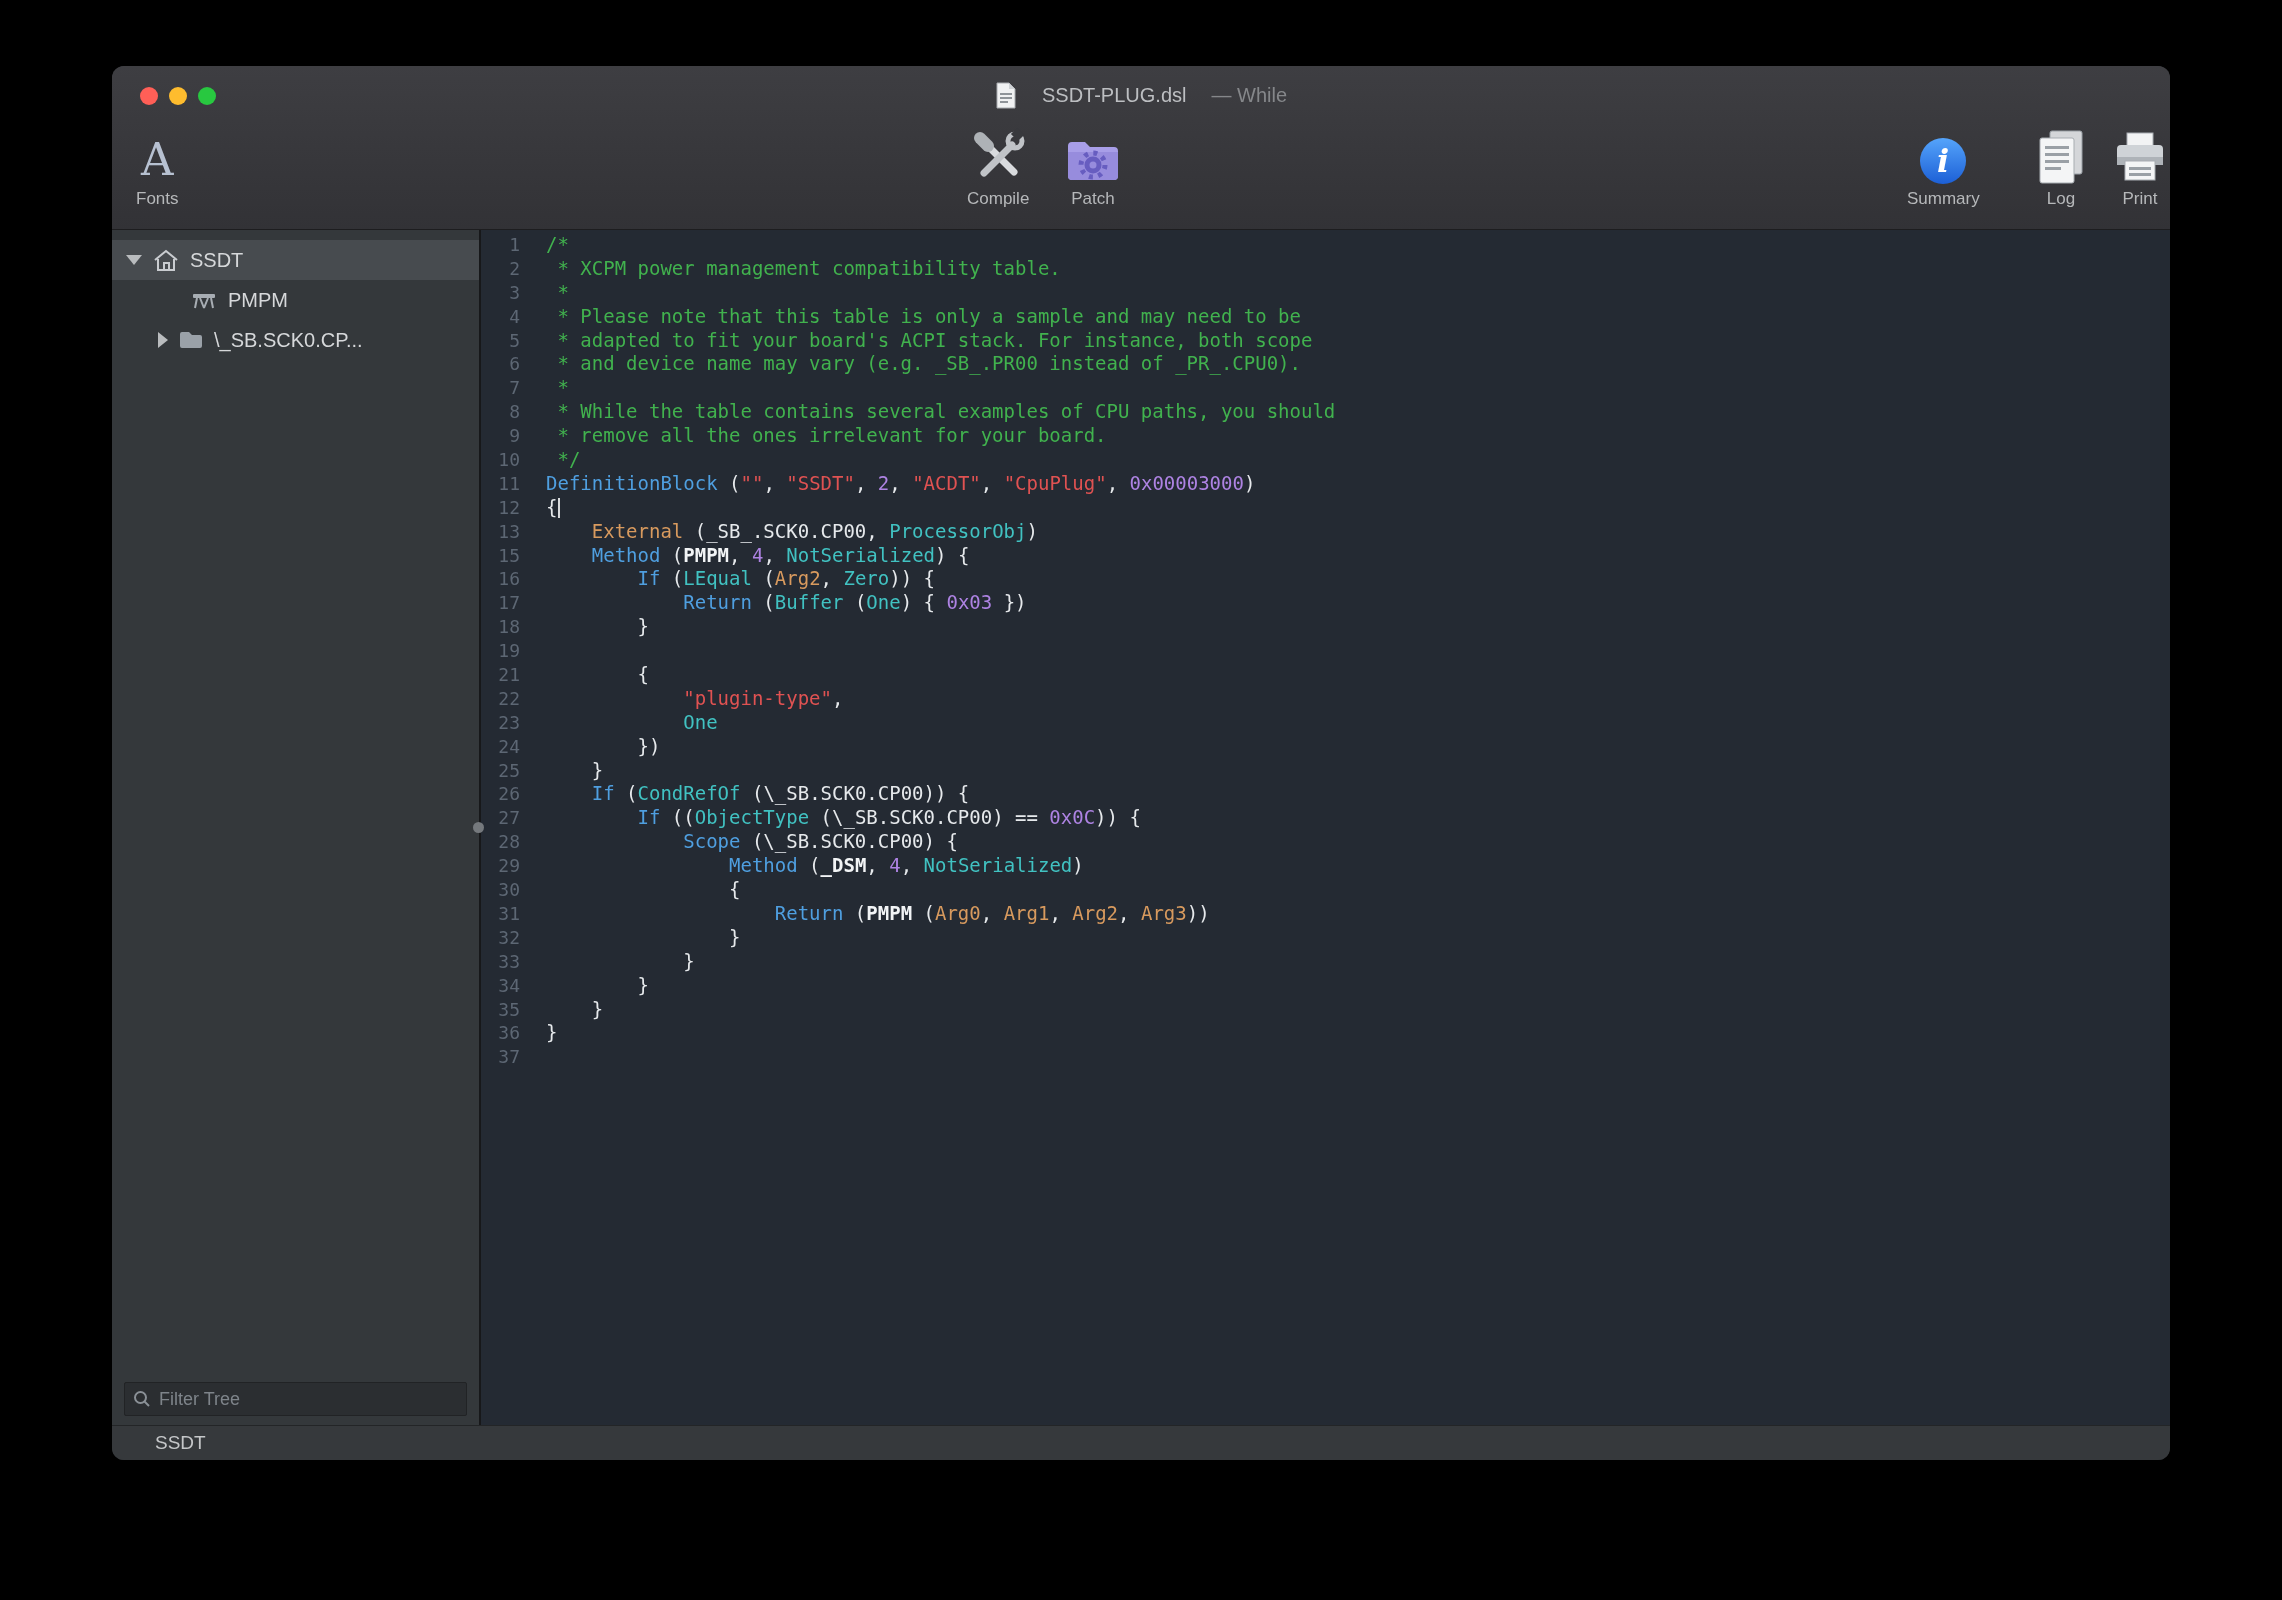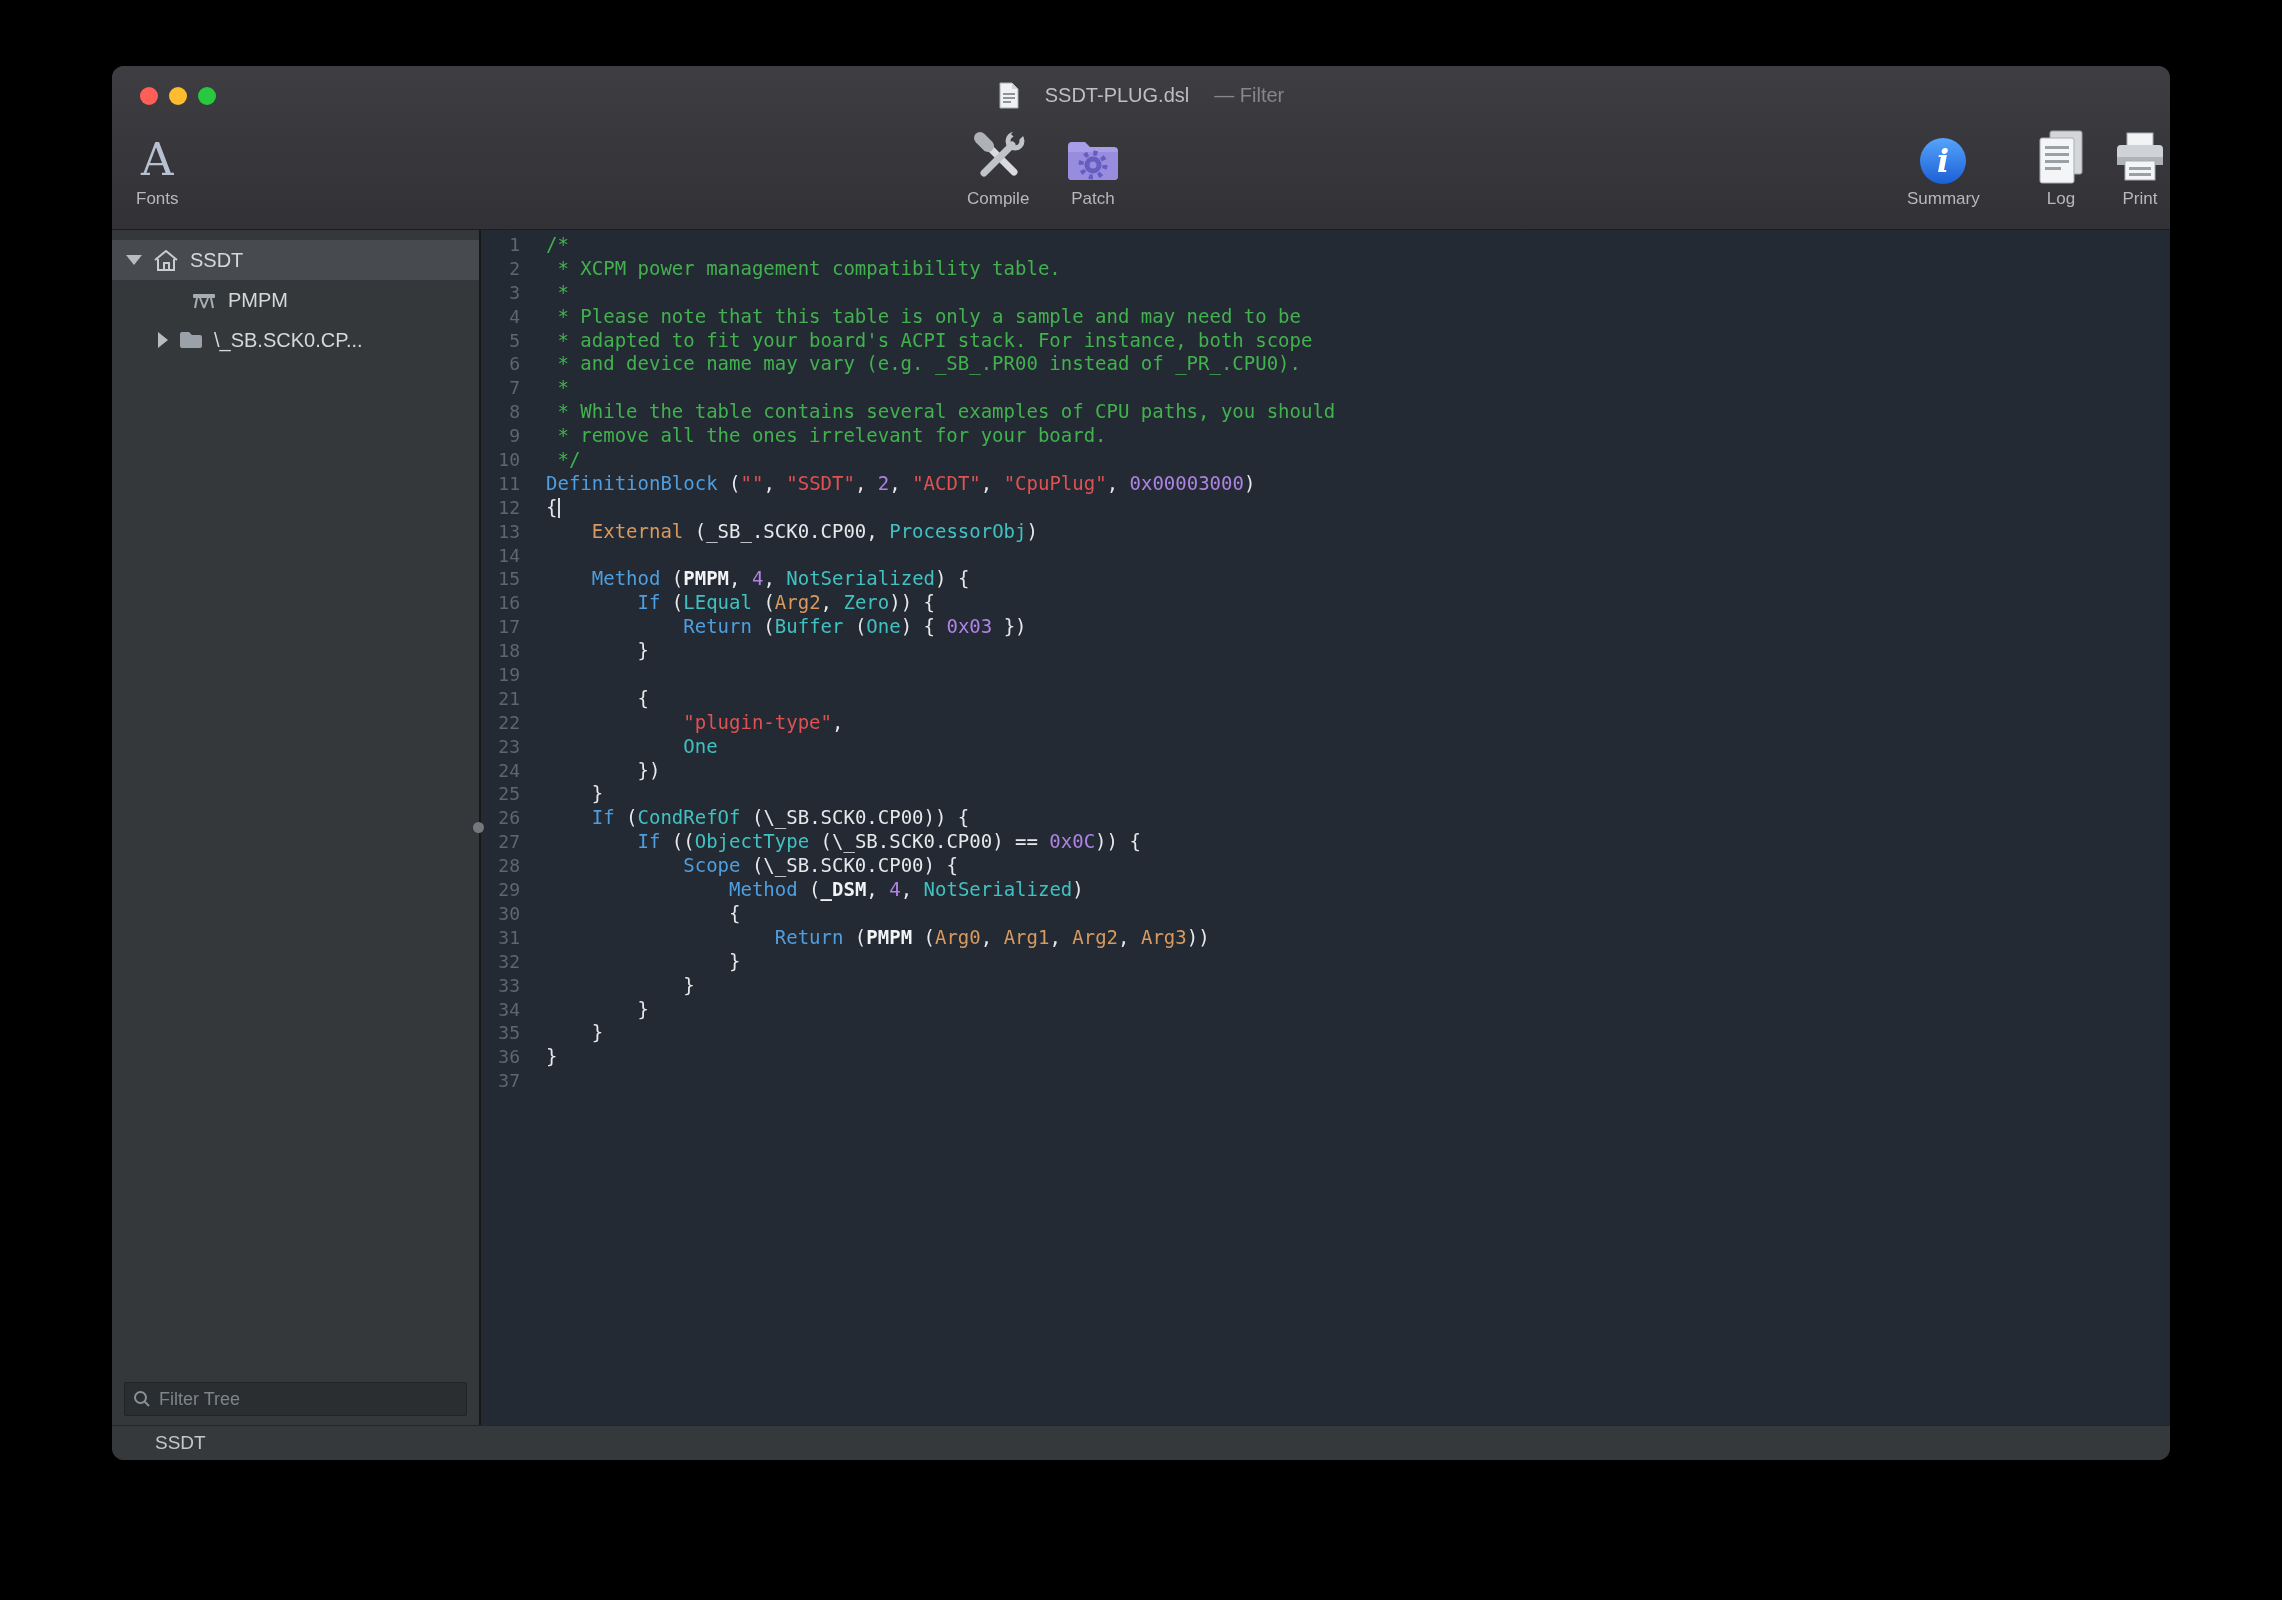--- a/index.html
+++ b/index.html
@@ -83,21 +83,21 @@
       </div>
       <div class="title">
         <svg width="22" height="27" viewBox="0 0 22 27">
           <path d="M2 1 h12 l6 6 v19 H2 z" fill="#f0f1f2" stroke="#a9acb0"></path>
           <path d="M14 1 l6 6 h-6 z" fill="#cfd2d5"></path>
           <rect x="5" y="11" width="12" height="2" fill="#8f9499"></rect>
           <rect x="5" y="15" width="12" height="2" fill="#8f9499"></rect>
           <rect x="5" y="19" width="8" height="2" fill="#8f9499"></rect>
         </svg>
         <span>SSDT-PLUG.dsl</span>
-        <span class="suffix">— Filter</span>
+        <span class="suffix">— While</span>
       </div>
     </div>
 
     <div class="toolbar">
       <div class="tb-item" style="left:24px;">
         <div class="tb-icon">
             <span class="fonts-a">A</span>
           </div>
         <span>Fonts</span>
       </div>
@@ -265,24 +265,20 @@
           </div>
           <div class="code-line">
             <span class="ln">12</span>
             <span class="code"><span class="tok-t">{</span><span class="tok-caret"></span></span>
           </div>
           <div class="code-line">
             <span class="ln">13</span>
             <span class="code"><span class="tok-t">    </span><span class="tok-a">External</span><span class="tok-t"> (_SB_.SCK0.CP00, </span><span class="tok-p">ProcessorObj</span><span class="tok-t">)</span></span>
           </div>
           <div class="code-line">
-            <span class="ln">14</span>
-            <span class="code"></span>
-          </div>
-          <div class="code-line">
             <span class="ln">15</span>
             <span class="code"><span class="tok-t">    </span><span class="tok-o">Method</span><span class="tok-t"> (</span><span class="tok-b">PMPM</span><span class="tok-t">, </span><span class="tok-n">4</span><span class="tok-t">, </span><span class="tok-p">NotSerialized</span><span class="tok-t">) {</span></span>
           </div>
           <div class="code-line">
             <span class="ln">16</span>
             <span class="code"><span class="tok-t">        </span><span class="tok-o">If</span><span class="tok-t"> (</span><span class="tok-p">LEqual</span><span class="tok-t"> (</span><span class="tok-a">Arg2</span><span class="tok-t">, </span><span class="tok-p">Zero</span><span class="tok-t">)) {</span></span>
           </div>
           <div class="code-line">
             <span class="ln">17</span>
             <span class="code"><span class="tok-t">            </span><span class="tok-o">Return</span><span class="tok-t"> (</span><span class="tok-p">Buffer</span><span class="tok-t"> (</span><span class="tok-p">One</span><span class="tok-t">) { </span><span class="tok-n">0x03</span><span class="tok-t"> })</span></span>

